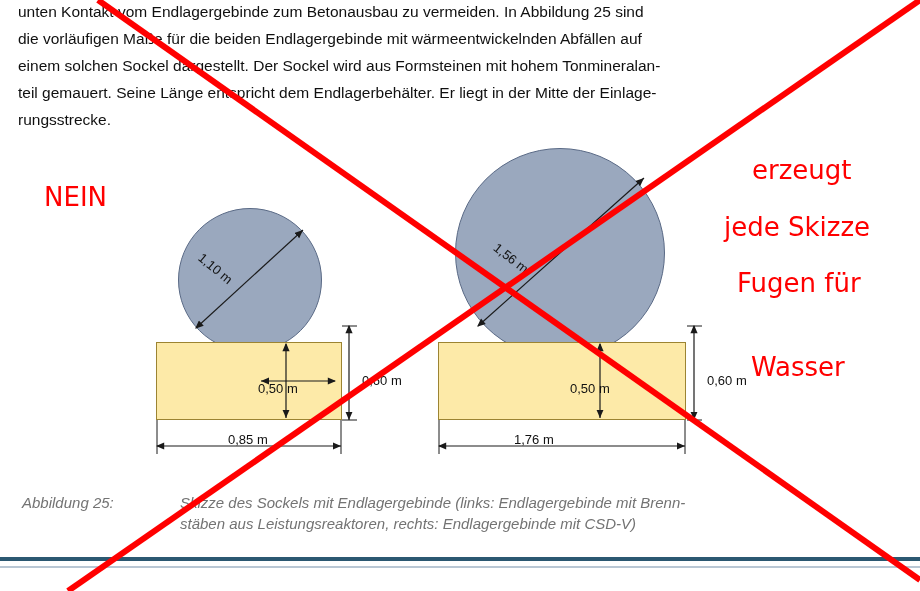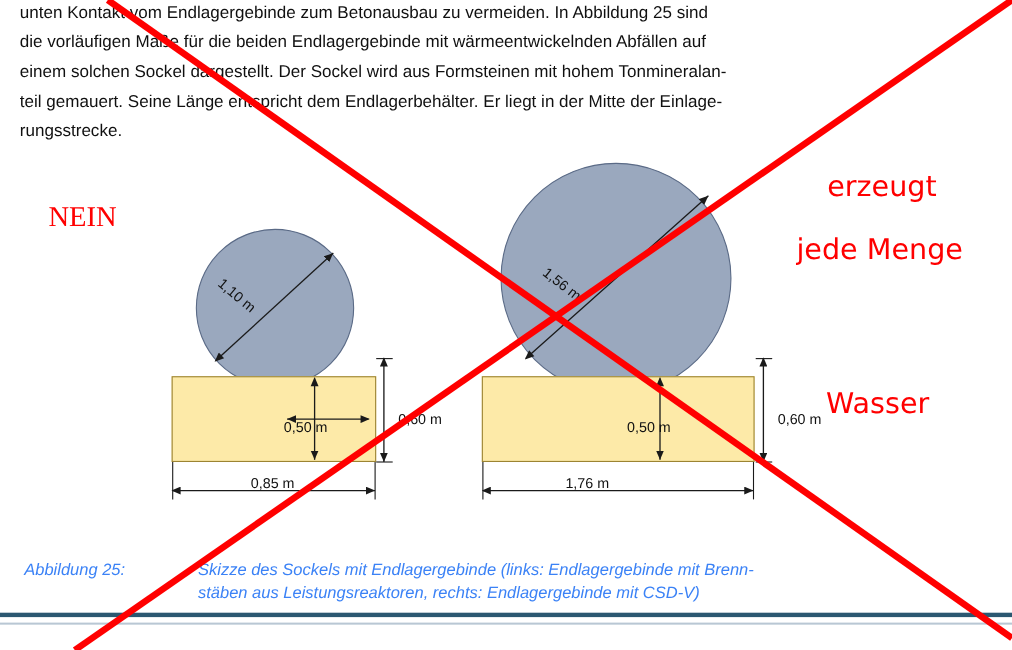--- a/index.html
+++ b/index.html
@@ -95,35 +95,35 @@
   }
 
   
   .red-note {
     position: absolute;
     color: #ff0000;
     font-size: 26px;
     font-family: "DejaVu Sans", sans-serif;
     white-space: nowrap;
   }
-  .red-note.nein    { left: 44px;  top: 182px; font-family: Liberation Serif, serif; }
+  .red-note.nein    { left: 44px;  top: 182px; }
   .red-note.erzeugt { left: 752px; top: 155px; }
   .red-note.jede    { left: 724px; top: 212px; }
   .red-note.fugen   { left: 737px; top: 268px; }
   .red-note.wasser  { left: 751px; top: 324px; margin-top: 28px; }
 
   
   .caption {
     position: absolute;
     left: 22px;
-    top: 508px;
+    top: 492px;
     width: 880px;
     font-size: 15px;
     font-style: italic;
-    color: #3b82f6;
+    color: #737373;
     line-height: 21px;
   }
   .caption .cap-label {
     position: absolute;
     left: 0; top: 0;
     font-style: italic;
   }
   .caption .cap-text {
     margin-left: 158px;
     display: block;
@@ -225,21 +225,22 @@
     <div class="dimlabel h050l">0,50 m</div>
     <div class="dimlabel h060l">0,60 m</div>
     <div class="dimlabel w130">0,85 m</div>
     <div class="dimlabel h050r">0,50 m</div>
     <div class="dimlabel h060r">0,60 m</div>
     <div class="dimlabel w176">1,76 m</div>
   </div>
 
   <div class="red-note nein">NEIN</div>
   <div class="red-note erzeugt">erzeugt</div>
-  <div class="red-note jede">jede Menge</div>
+  <div class="red-note jede">jede Skizze</div>
+  <div class="red-note fugen">Fugen für</div>
   <div class="red-note wasser">Wasser</div>
 
   <div class="caption">
     <span class="cap-label">Abbildung 25:</span>
     <span class="cap-text">Skizze des Sockels mit Endlagergebinde (links: Endlagergebinde mit Brenn-</span>
     <span class="cap-text">stäben aus Leistungsreaktoren, rechts: Endlagergebinde mit CSD-V)</span>
   </div>
 
   <div class="rule-dark"></div>
   <div class="rule-light"></div>

